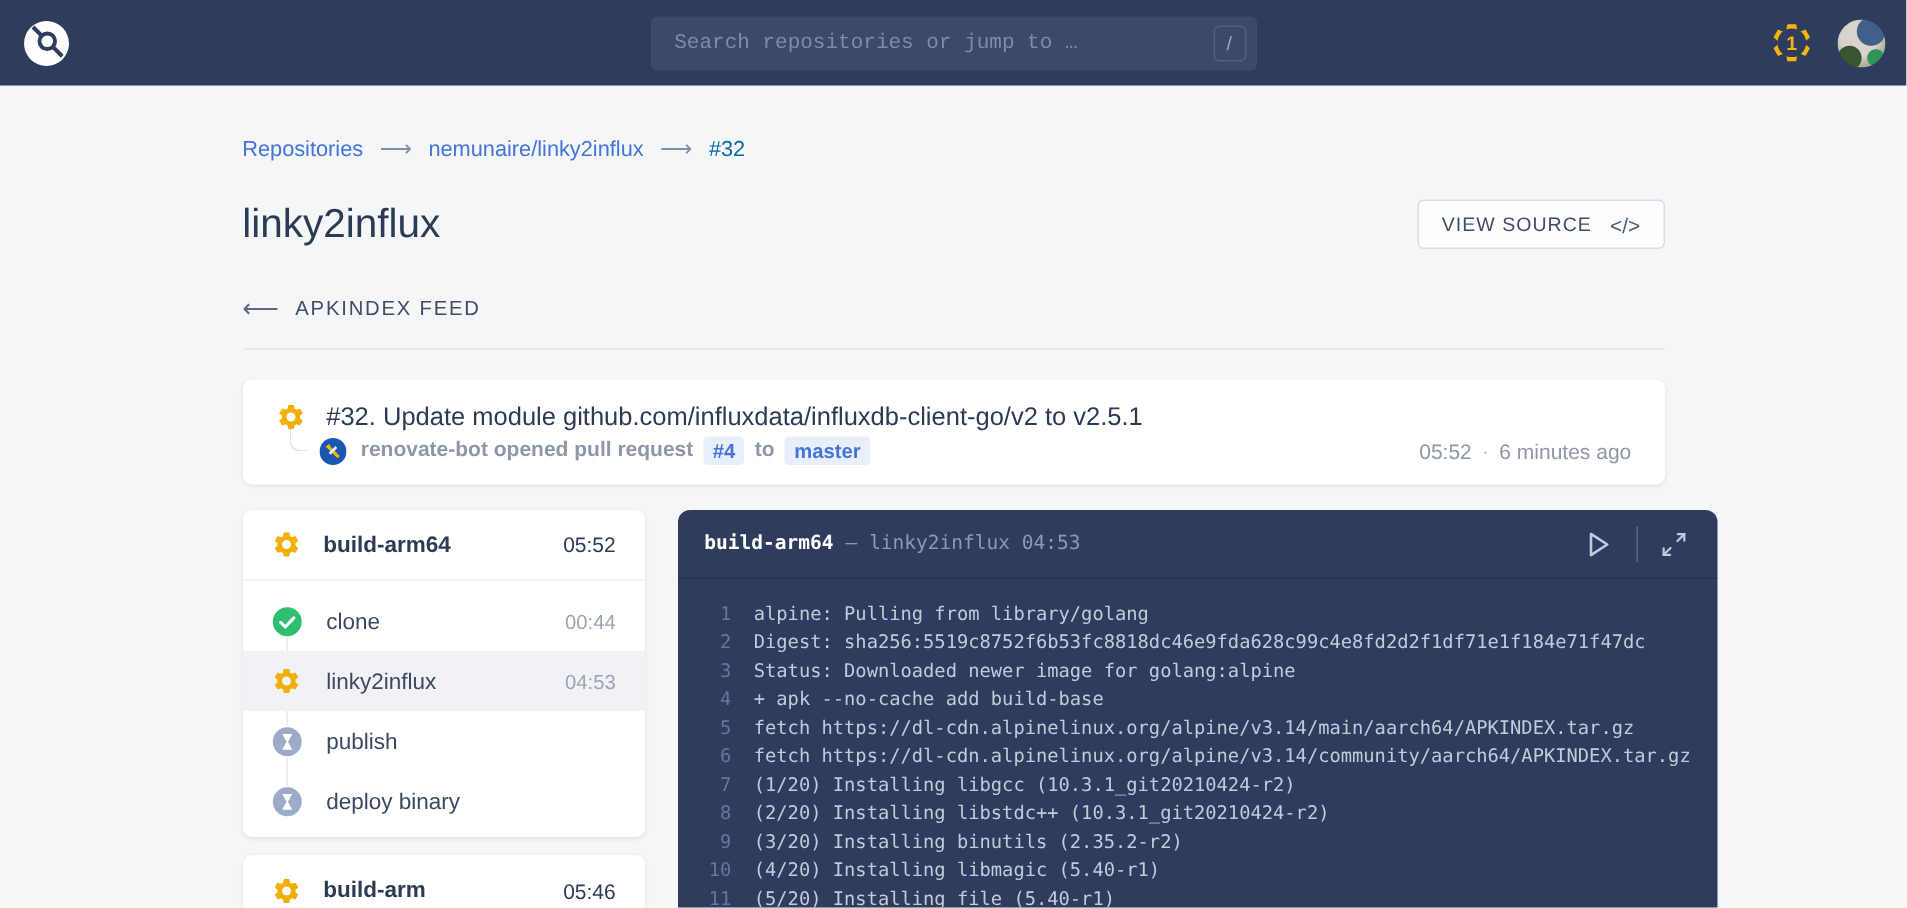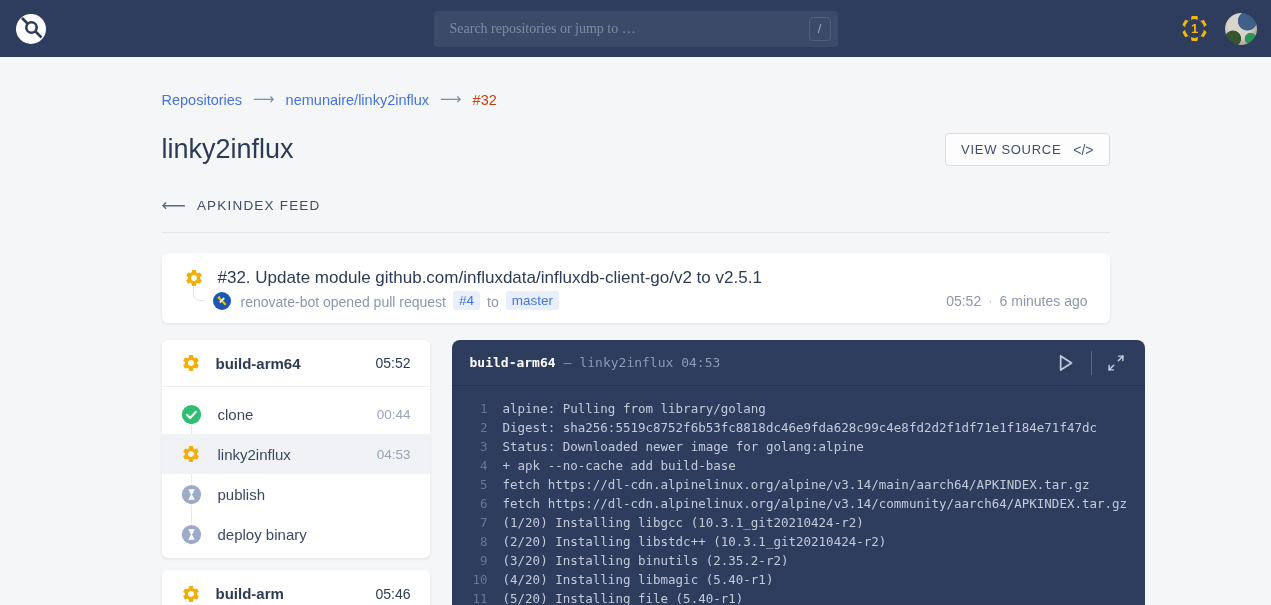--- a/index.html
+++ b/index.html
@@ -12,21 +12,21 @@
   
   .navbar {
     height:57px; background:#2e3d5e;
     display:flex; align-items:center; padding:0 14px;
   }
   .nav-left { flex:1; display:flex; align-items:center; }
   .logo-btn { width:34px; height:34px; display:flex; align-items:center; justify-content:center; cursor:pointer; }
   .search-wrap { width:404px; position:relative; }
   .search-input {
     width:100%; height:36px; background:#3b4a68; border:none; border-radius:4px;
-    color:#cdd5e1; padding:0 42px 0 16px; font-size:14px; font-family:Liberation Serif, serif; outline:none;
+    color:#cdd5e1; padding:0 42px 0 16px; font-size:14px; font-family:Liberation Mono, monospace; outline:none;
   }
   .search-input::placeholder { color:#7f8ca3; }
   .key-badge {
     position:absolute; right:7px; top:6px; width:22px; height:24px;
     border:1px solid #55617c; border-radius:4px; color:#9aa5ba;
     display:flex; align-items:center; justify-content:center; font-size:13px;
   }
   .nav-right { flex:1; display:flex; justify-content:flex-end; align-items:center; gap:15px; }
   .notif-badge { position:relative; width:31px; height:31px; cursor:pointer; }
   .notif-badge .notif-count {
@@ -42,21 +42,21 @@
       radial-gradient(circle at 80% 80%, #2e9457 0 15%, transparent 17%),
       radial-gradient(circle at 45% 40%, #d8d3cb 0 45%, #b4aa9c 70%);
   }
   
   .container { width:948px; margin:0 auto; }
   .breadcrumb {
     margin-top:33px; display:flex; align-items:flex-end; gap:11px;
     font-size:14.5px;
   }
   .crumb-link { color:#4574d9; text-decoration:none; cursor:pointer; }
-  .crumb-current { color:#c2410c; }
+  .crumb-current { color:#0369a1; }
   .crumb-arrow { color:#7d8fa9; font-size:15px; }
   .title-row { display:flex; align-items:center; margin-top:25px; }
   .page-title { font-size:27px; font-weight:400; color:#2c3b54; }
   .title-buttons { margin-left:auto; display:flex; gap:11px; }
   .btn {
     display:flex; align-items:center; gap:12px; height:33px; padding:0 15px;
     background:#fdfdfe; border:1px solid #d9dee6; border-radius:4px;
     font-family:inherit; font-size:13px; letter-spacing:0.7px; color:#3f4e66; cursor:pointer;
   }
   .btn-icon { font-size:14px; color:#4a5a73; letter-spacing:0; }
@@ -74,21 +74,21 @@
   }
   .act-row1 { display:flex; align-items:flex-end; gap:14px; }
   .act-title { font-size:17px; color:#2c3b54; }
   .act-row2 { display:flex; align-items:center; margin-top:3px; padding-left:9px; }
   .elbow {
     width:12px; height:15px; margin:-7px 8px 7px 0;
     border-left:1px solid #dfe3e9; border-bottom:1px solid #dfe3e9;
     border-bottom-left-radius:7px;
   }
   .mini-avatar { width:18px; height:18px; flex:none; margin-right:10px; }
-  .act-meta { color:#8d97a9; font-size:14px; display:flex; align-items:flex-end; gap:7px; }
+  .act-meta { color:#8d97a9; font-size:14px; display:flex; align-items:flex-start; gap:7px;font-weight:bold; }
   .pill {
     background:#e9eefb; color:#4574d9; padding:2px 6px; border-radius:3px;
     font-size:13.5px; cursor:pointer;
   }
   .act-time { margin-left:auto; color:#8d97a9; font-size:14px; display:flex; align-items:center; gap:7px; }
   .dot-sep { color:#aeb6c4; font-size:13px; }
   
   .build-grid { display:flex; gap:22px; margin-top:17px; align-items:flex-start; }
   .sidebar-col { width:268px; flex:none; display:flex; flex-direction:column; gap:12px; }
   .pipeline-card {

